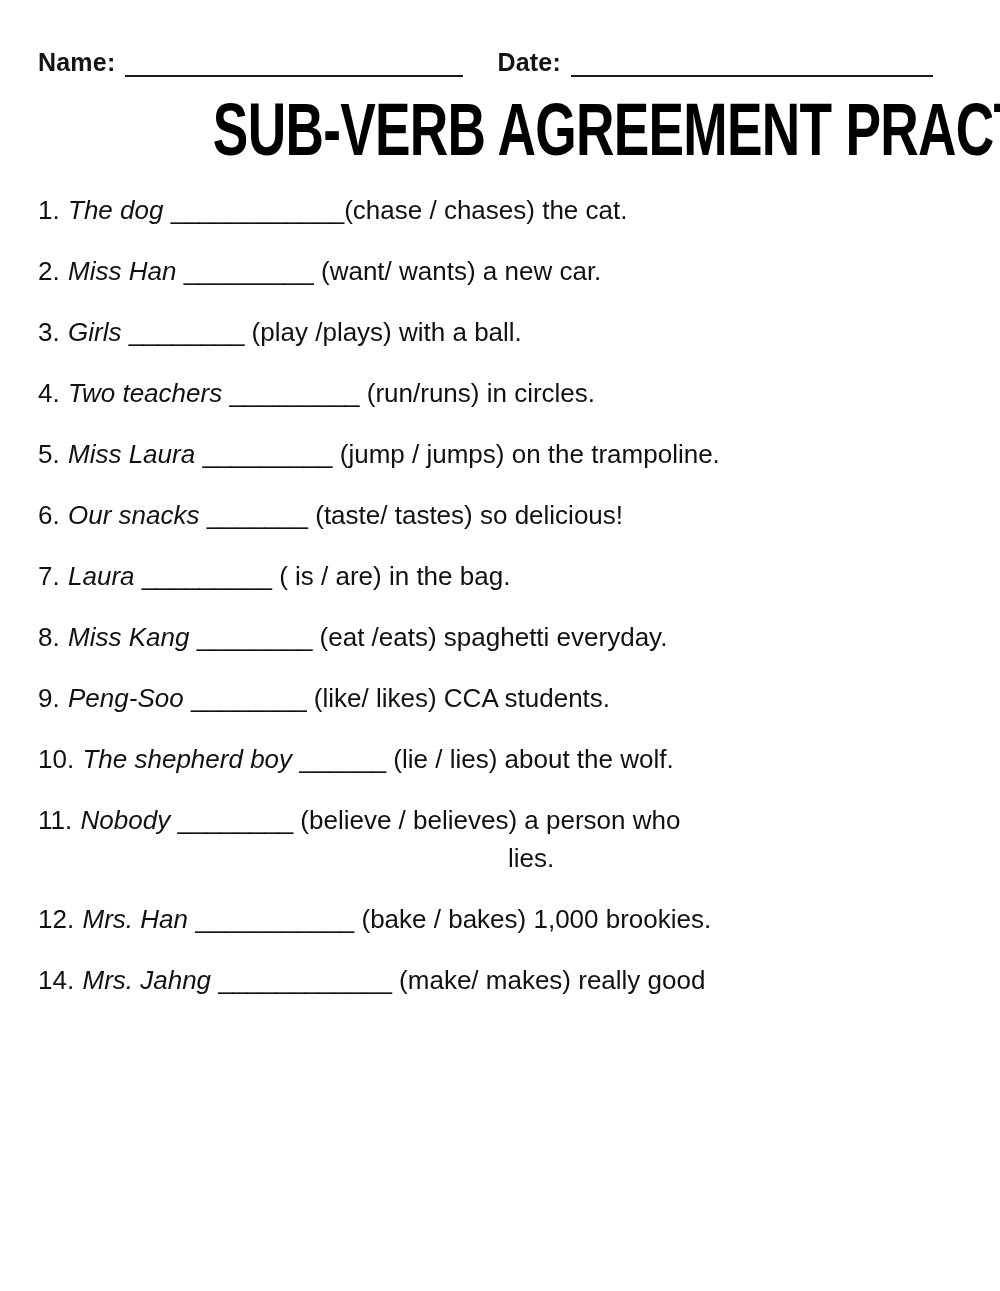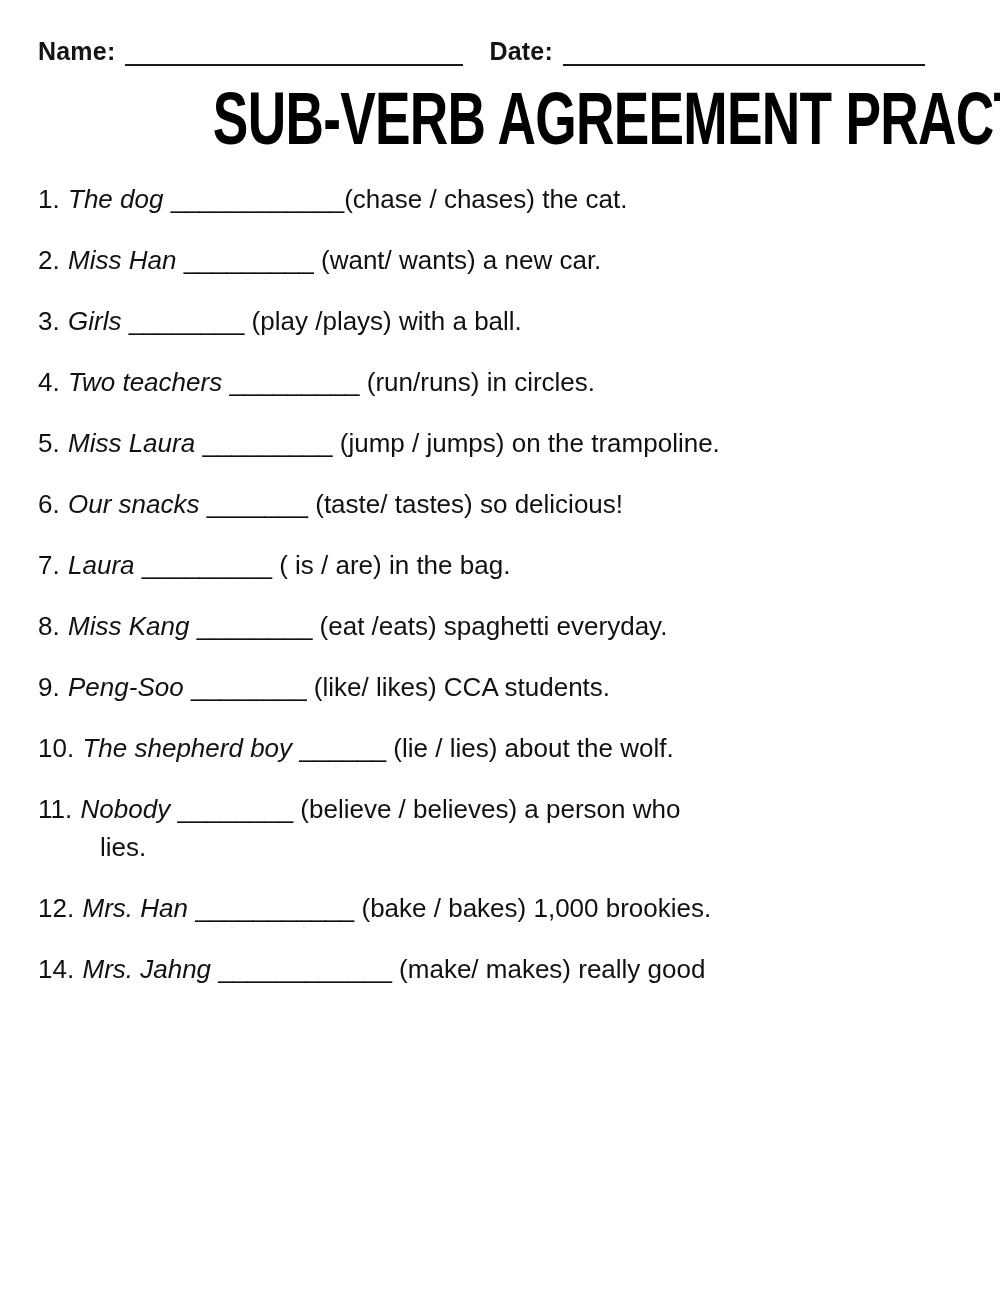--- a/index.html
+++ b/index.html
@@ -11,37 +11,37 @@
     width: 1000px;
     height: 1291px;
     color: #141414;
     font-family: "Liberation Sans", sans-serif;
     overflow: hidden;
   }
   .page {
     box-sizing: border-box;
     width: 1000px;
     height: 1003px;
-    padding: 37px 38px 0 38px;
+    padding: 48px 38px 0 38px;
   }
   
   .top-row {
     display: flex;
     align-items: flex-end;
     font-size: 25px;
     font-weight: bold;
     letter-spacing: 0.2px;
   }
   .write-line {
     display: inline-block;
     border-bottom: 2px solid #1a1a1a;
     height: 26px;
   }
   .name-line  { width: 338px; margin-left: 10px; }
-  .date-label { margin-left: 26px; }
+  .date-label { margin-left: 34px; }
   .date-line  { width: 362px; margin-left: 10px; }
 
   
   .title-wrap {
     text-align: center;
     margin-top: 10px;
     height: 78px;
     overflow: visible;
   }
   .title-text {
@@ -73,20 +73,21 @@
     margin-left: 0.32em;
   }
   .blank {
     margin-left: 0.28em;
     letter-spacing: 0;
     white-space: nowrap;
   }
   .line2 {
     display: block;
     padding-left: 62px;
+    text-align: center;
   }
   .line2:empty { display: none; }
 </style>
 </head>
 <body>
 
 <div class="page">
 
   <div class="top-row">
     <span>Name:</span>

